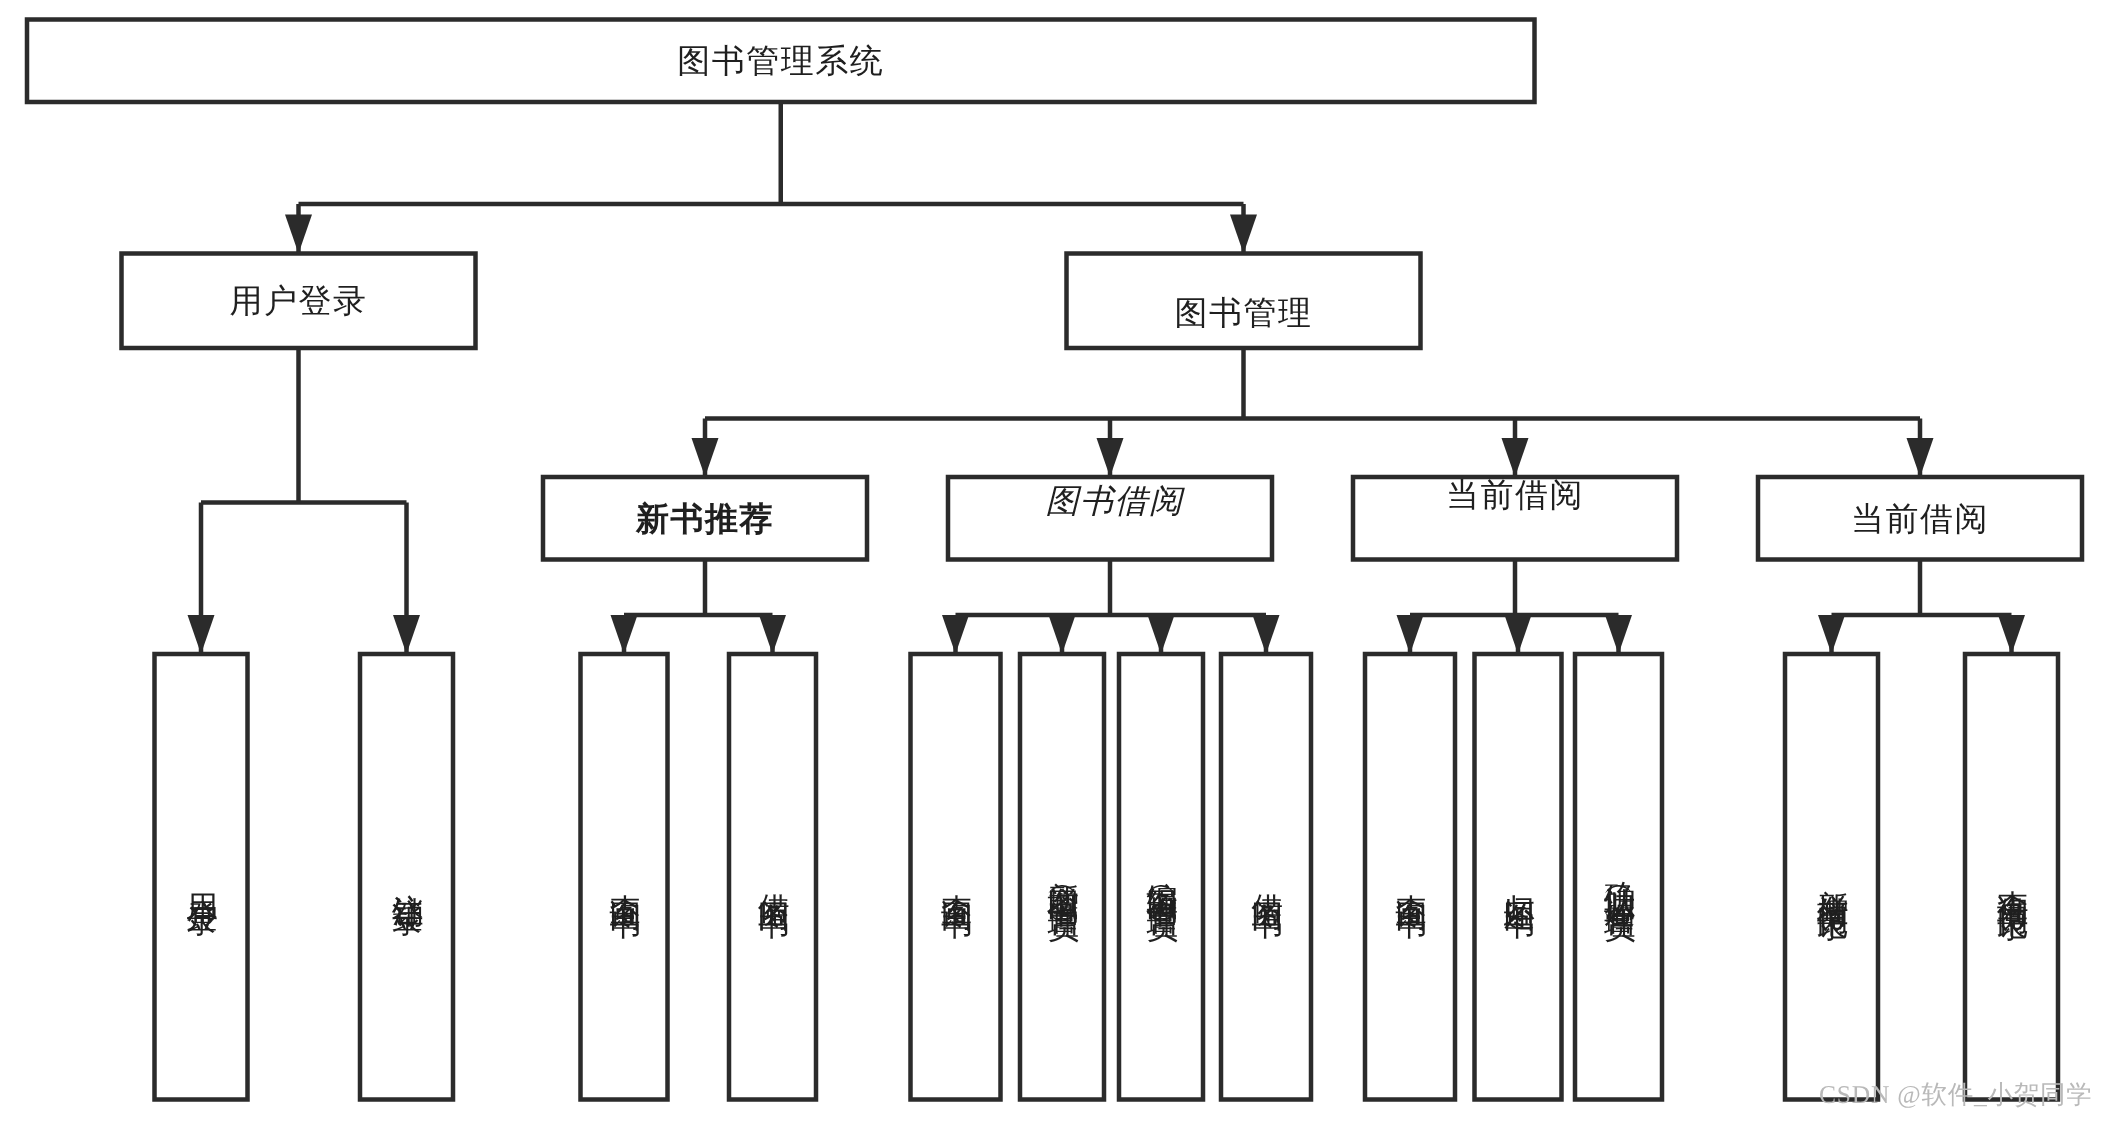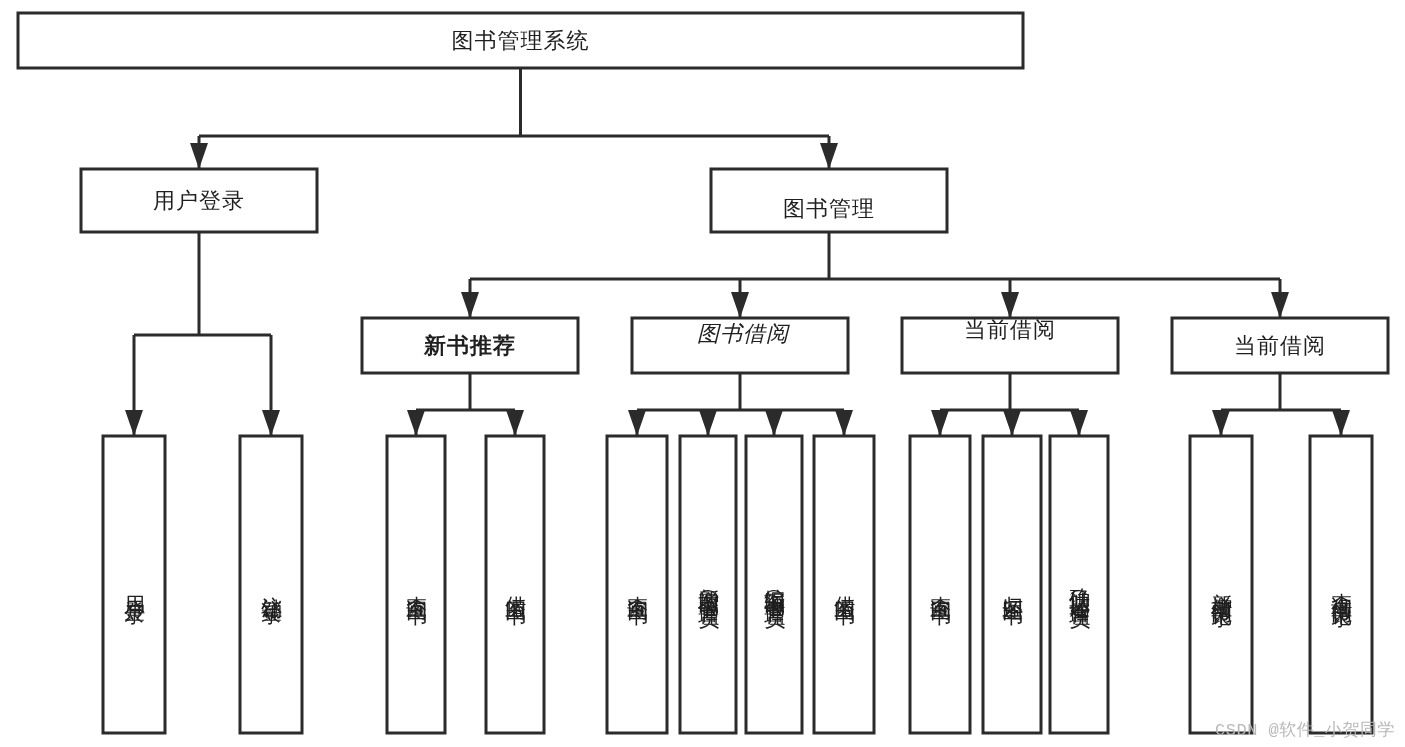--- a/index.html
+++ b/index.html
@@ -70,21 +70,21 @@
     font-family: "DejaVu Sans", "Liberation Sans", sans-serif;
     font-size: 22px;
     color: #1f1f1f;
     white-space: nowrap;
     letter-spacing: 1px;
   }
   #watermark {
     position: absolute;
     right: 10px;
     bottom: 6px;
-    font-family: Liberation Mono, monospace;
+    font-family: Liberation Serif, serif;
     font-size: 17px;
     color: #b9b9b9;
     white-space: nowrap;
     letter-spacing: 0.5px;
   }
 </style>
 </head>
 <body>
 
 <div id="diagram-root">

